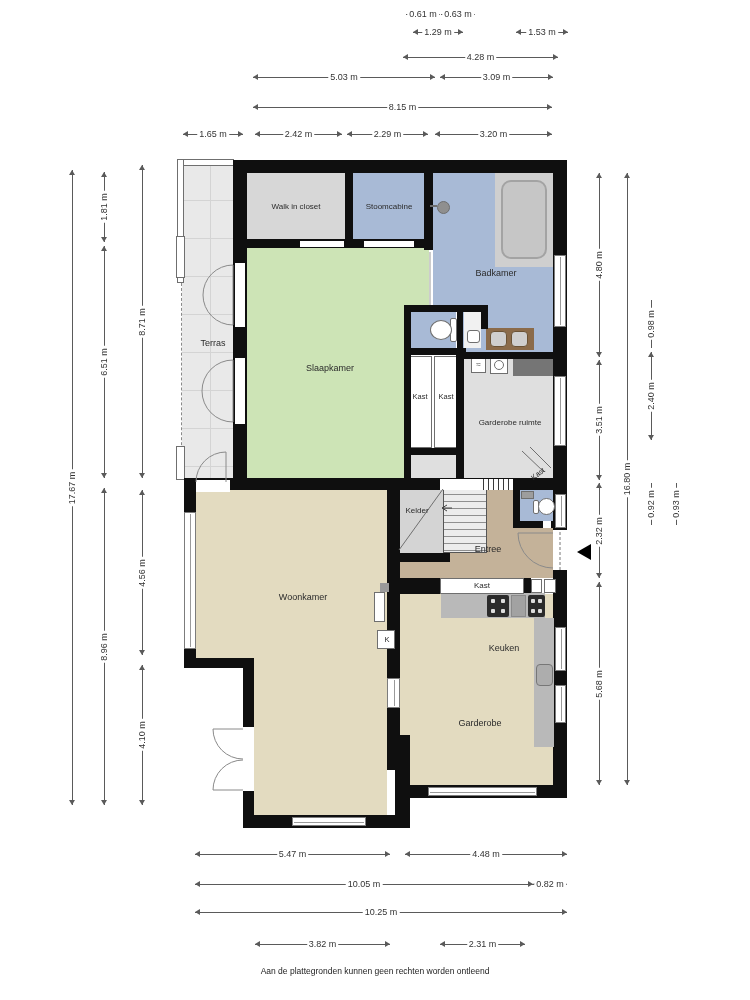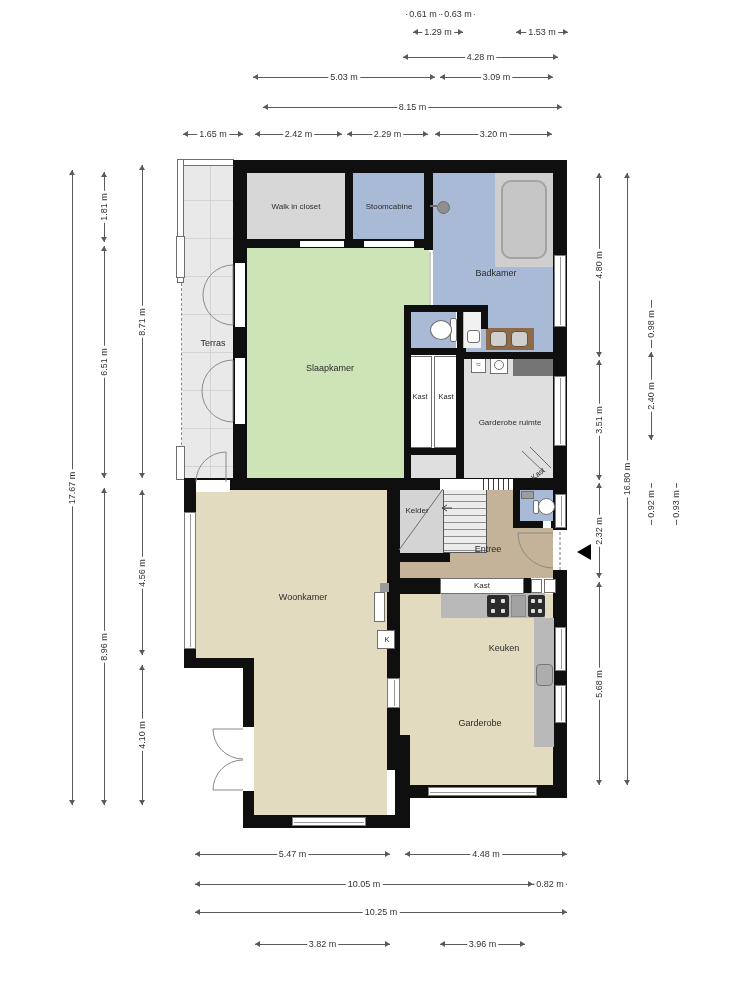--- a/index.html
+++ b/index.html
@@ -62,21 +62,21 @@
         <b class="dchip">4.28 m</b>
       </div>
       <div class="dim dh arr" style="left: 253px; top: 72px; width: 182px; height: 12px;">
         <i class="dline"></i>
         <b class="dchip">5.03 m</b>
       </div>
       <div class="dim dh arr" style="left: 440px; top: 72px; width: 113px; height: 12px;">
         <i class="dline"></i>
         <b class="dchip">3.09 m</b>
       </div>
-      <div class="dim dh arr" style="left: 263px; top: 102px; width: 299px; height: 12px;">
+      <div class="dim dh arr" style="left: 253px; top: 102px; width: 299px; height: 12px;">
         <i class="dline"></i>
         <b class="dchip">8.15 m</b>
       </div>
       <div class="dim dh arr" style="left: 183px; top: 129px; width: 60px; height: 12px;">
         <i class="dline"></i>
         <b class="dchip">1.65 m</b>
       </div>
       <div class="dim dh arr" style="left: 255px; top: 129px; width: 87px; height: 12px;">
         <i class="dline"></i>
         <b class="dchip">2.42 m</b>
@@ -108,21 +108,21 @@
       <div class="dim dh arr" style="left: 195px; top: 907px; width: 372px; height: 12px;">
         <i class="dline"></i>
         <b class="dchip">10.25 m</b>
       </div>
       <div class="dim dh arr" style="left: 255px; top: 939px; width: 135px; height: 12px;">
         <i class="dline"></i>
         <b class="dchip">3.82 m</b>
       </div>
       <div class="dim dh arr" style="left: 440px; top: 939px; width: 85px; height: 12px;">
         <i class="dline"></i>
-        <b class="dchip">3.96 m</b>
+        <b class="dchip">2.31 m</b>
       </div>
       <div class="dim dv arr" style="left: 67px; top: 170px; width: 12px; height: 635px;">
         <i class="dline"></i>
         <b class="dchip">17.67 m</b>
       </div>
       <div class="dim dv arr" style="left: 99px; top: 172px; width: 12px; height: 70px;">
         <i class="dline"></i>
         <b class="dchip">1.81 m</b>
       </div>
       <div class="dim dv arr" style="left: 99px; top: 246px; width: 12px; height: 232px;">
@@ -338,14 +338,15 @@
     <div class="rl s8" style="left:417px;top:511px">Kelder</div>
     <div class="rl" style="left:488px;top:549px">Entree</div>
     <div class="rl s8" style="left:482px;top:586px">Kast</div>
     <div class="rl s7" style="left:387px;top:640px">K</div>
     <div class="rl" style="left:303px;top:597px">Woonkamer</div>
     <div class="rl" style="left:504px;top:648px">Keuken</div>
     <div class="rl" style="left:480px;top:723px">Garderobe</div>
   </div>
 
   <div id="footer" style="top:965px">
+    <div>Aan de plattegronden kunnen geen rechten worden ontleend</div>
   </div>
 </div>
 
 </body></html>

